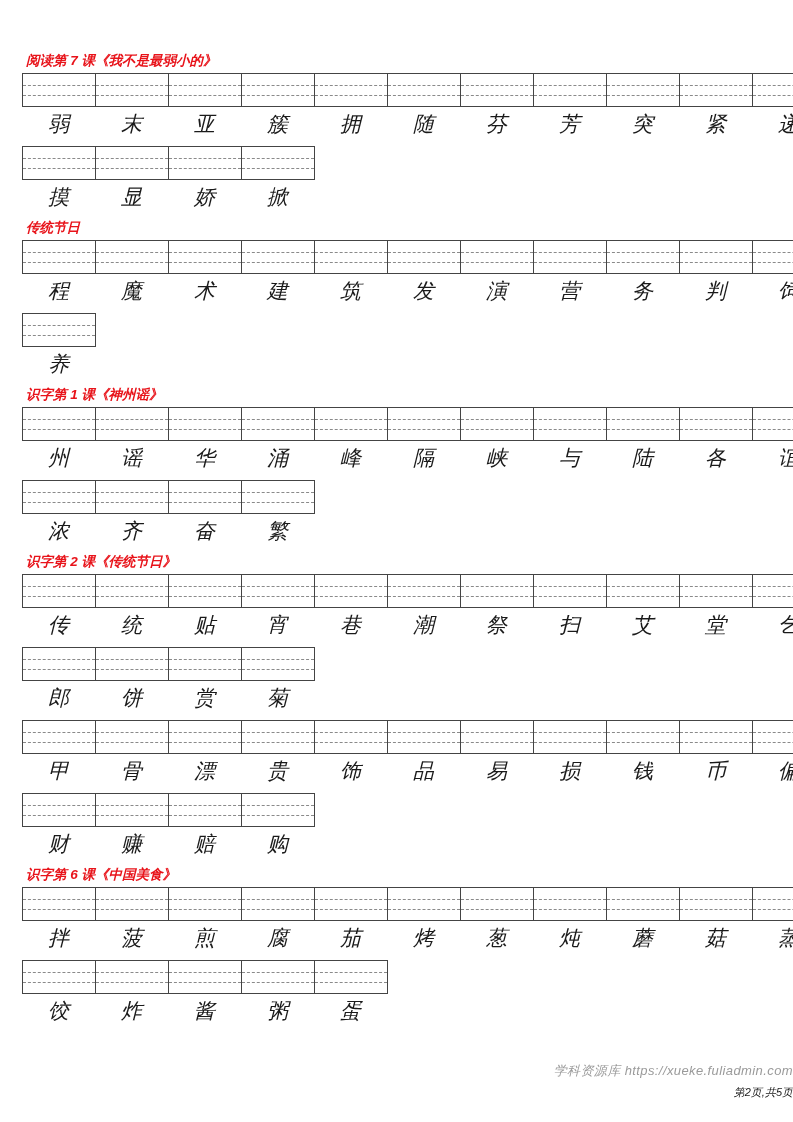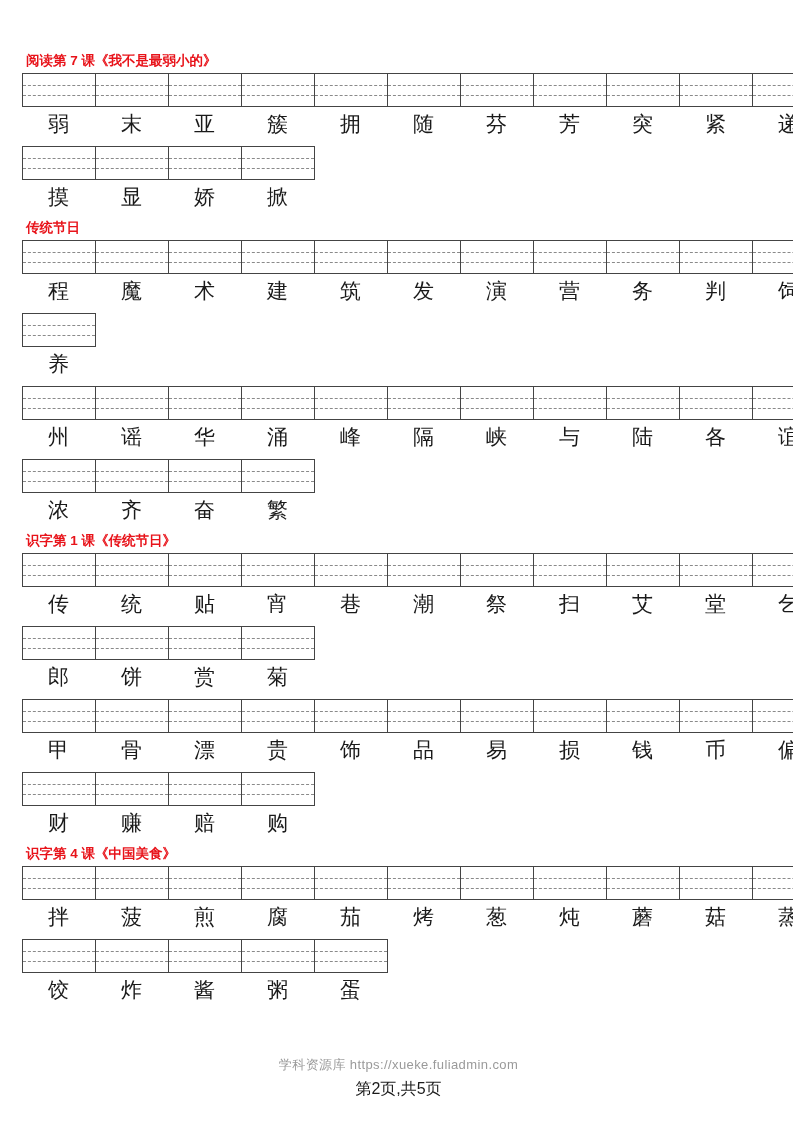--- a/index.html
+++ b/index.html
@@ -15,20 +15,21 @@
     position: relative;
     overflow: hidden;
   }
   .page {
     position: absolute;
     left: 0; top: 0;
     width: 793px;
     height: 1122px;
     padding: 0;
     box-sizing: border-box;
+    font-style: italic;
   }
   .content {
     position: absolute;
     left: 22px;
     top: 52px;
     width: 740px;
   }
   .section {
     margin-bottom: 4px;
   }
@@ -88,34 +89,34 @@
     line-height: 33px;
     text-align: center;
     font-size: 21px;
     font-family: "DejaVu Serif", serif;
     color: #1a1a1a;
     box-sizing: border-box;
   }
   .footer {
     position: absolute;
     left: 0;
-    right: 8px;
+    right: 0;
     bottom: 22px;
-    text-align: center;
+    text-align: right;
     padding-left: 12px;
   }
   .watermark {
     color: #9a9a9a;
     font-size: 13px;
     letter-spacing: 0.4px;
     margin-bottom: 5px;
   }
   .pagenum {
     color: #1a1a1a;
-    font-size: 16px;
+    font-size: 11px;
   }
 </style>
 </head>
 <body>
 
 <div class="page">
   <div class="content">
       <div class="section">
         <div class="sec-title">阅读第 7 课《我不是最弱小的》</div>
         <div class="grid-row">
@@ -186,20 +187,21 @@
           <div class="char">饲</div>
         </div>
         <div class="grid-row">
           <div class="cell"></div>
         </div>
         <div class="char-row">
           <div class="char">养</div>
         </div>
       </div>
       <div class="section">
+        <div class="sec-title">识字第 1 课《神州谣》</div>
         <div class="grid-row">
           <div class="cell"></div>
           <div class="cell"></div>
           <div class="cell"></div>
           <div class="cell"></div>
           <div class="cell"></div>
           <div class="cell"></div>
           <div class="cell"></div>
           <div class="cell"></div>
           <div class="cell"></div>
@@ -226,21 +228,21 @@
           <div class="cell"></div>
         </div>
         <div class="char-row">
           <div class="char">浓</div>
           <div class="char">齐</div>
           <div class="char">奋</div>
           <div class="char">繁</div>
         </div>
       </div>
       <div class="section">
-        <div class="sec-title">识字第 1 课《传统节日》</div>
+        <div class="sec-title">识字第 2 课《传统节日》</div>
         <div class="grid-row">
           <div class="cell"></div>
           <div class="cell"></div>
           <div class="cell"></div>
           <div class="cell"></div>
           <div class="cell"></div>
           <div class="cell"></div>
           <div class="cell"></div>
           <div class="cell"></div>
           <div class="cell"></div>
@@ -307,21 +309,21 @@
           <div class="cell"></div>
         </div>
         <div class="char-row">
           <div class="char">财</div>
           <div class="char">赚</div>
           <div class="char">赔</div>
           <div class="char">购</div>
         </div>
       </div>
       <div class="section">
-        <div class="sec-title">识字第 4 课《中国美食》</div>
+        <div class="sec-title">识字第 6 课《中国美食》</div>
         <div class="grid-row">
           <div class="cell"></div>
           <div class="cell"></div>
           <div class="cell"></div>
           <div class="cell"></div>
           <div class="cell"></div>
           <div class="cell"></div>
           <div class="cell"></div>
           <div class="cell"></div>
           <div class="cell"></div>

